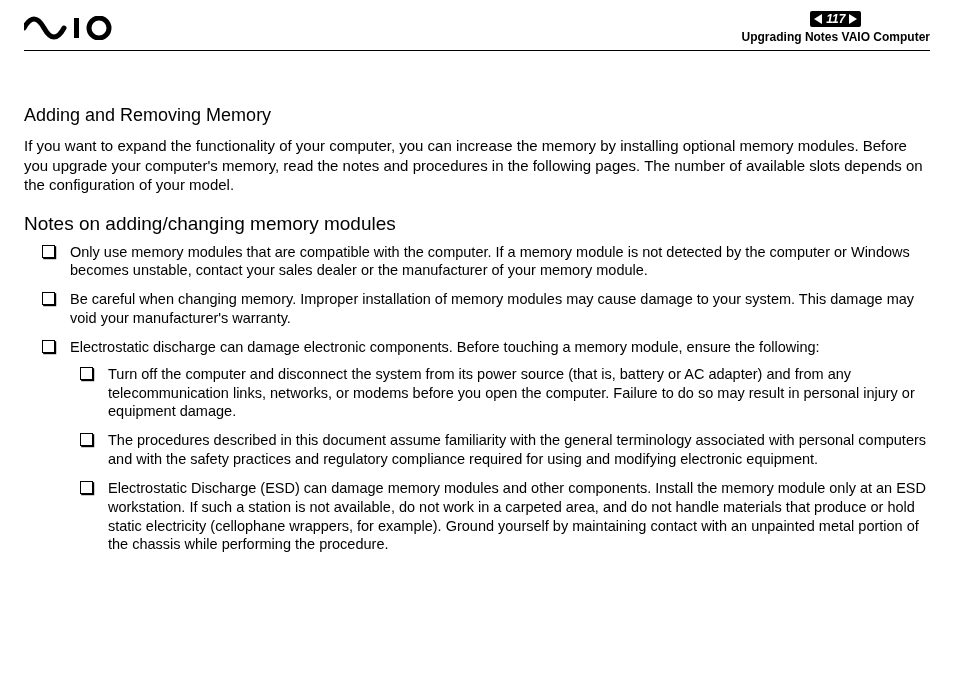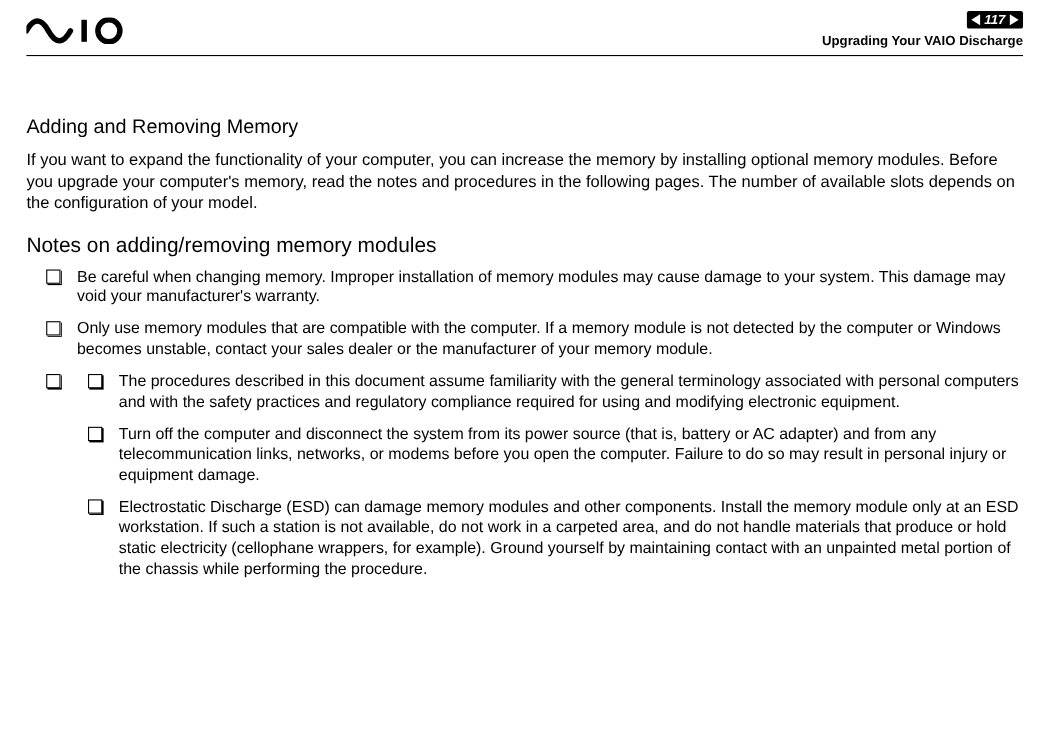--- a/index.html
+++ b/index.html
@@ -23,21 +23,21 @@
     padding-bottom: 6px;
     margin-bottom: 54px;
   }
   .logo {
     display: flex;
     align-items: center;
     padding-top: 6px;
   }
   .logo svg { display: block; }
   .header-right {
-    text-align: right;
+    text-align: center;
   }
   .page-nav {
     display: inline-flex;
     align-items: center;
     gap: 4px;
     background: #000;
     color: #fff;
     padding: 1px 4px;
     font-size: 12px;
     font-style: italic;
@@ -109,34 +109,35 @@
         <rect x="50" y="2" width="5" height="20" fill="#000"></rect>
         <circle cx="75" cy="12" r="10" stroke="#000" stroke-width="5" fill="none"></circle>
       </svg>
     </div>
     <div class="header-right">
       <span class="page-nav">
         <span class="tri tri-left"></span>
         <span>117</span>
         <span class="tri tri-right"></span>
       </span>
-      <div class="section-title">Upgrading Your VAIO Discharge</div>
+      <div class="section-title">Upgrading Notes VAIO Computer</div>
     </div>
   </div>
 
   <h1>Adding and Removing Memory</h1>
   <p class="intro">If you want to expand the functionality of your computer, you can increase the memory by installing optional memory modules. Before you upgrade your computer's memory, read the notes and procedures in the following pages. The number of available slots depends on the configuration of your model.</p>
 
-  <h2>Notes on adding/removing memory modules</h2>
+  <h2>Notes on adding/changing memory modules</h2>
 
   <ul class="box">
+    <li>Only use memory modules that are compatible with the computer. If a memory module is not detected by the computer or Windows becomes unstable, contact your sales dealer or the manufacturer of your memory module.</li>
     <li>Be careful when changing memory. Improper installation of memory modules may cause damage to your system. This damage may void your manufacturer's warranty.</li>
-    <li>Only use memory modules that are compatible with the computer. If a memory module is not detected by the computer or Windows becomes unstable, contact your sales dealer or the manufacturer of your memory module.</li>
     <li>
+      <span>Electrostatic discharge can damage electronic components. Before touching a memory module, ensure the following:</span>
       <ul class="box">
+        <li>Turn off the computer and disconnect the system from its power source (that is, battery or AC adapter) and from any telecommunication links, networks, or modems before you open the computer. Failure to do so may result in personal injury or equipment damage.</li>
         <li>The procedures described in this document assume familiarity with the general terminology associated with personal computers and with the safety practices and regulatory compliance required for using and modifying electronic equipment.</li>
-        <li>Turn off the computer and disconnect the system from its power source (that is, battery or AC adapter) and from any telecommunication links, networks, or modems before you open the computer. Failure to do so may result in personal injury or equipment damage.</li>
         <li>Electrostatic Discharge (ESD) can damage memory modules and other components. Install the memory module only at an ESD workstation. If such a station is not available, do not work in a carpeted area, and do not handle materials that produce or hold static electricity (cellophane wrappers, for example). Ground yourself by maintaining contact with an unpainted metal portion of the chassis while performing the procedure.</li>
       </ul>
     </li>
   </ul>
 
 </div>
 
 </body></html>

